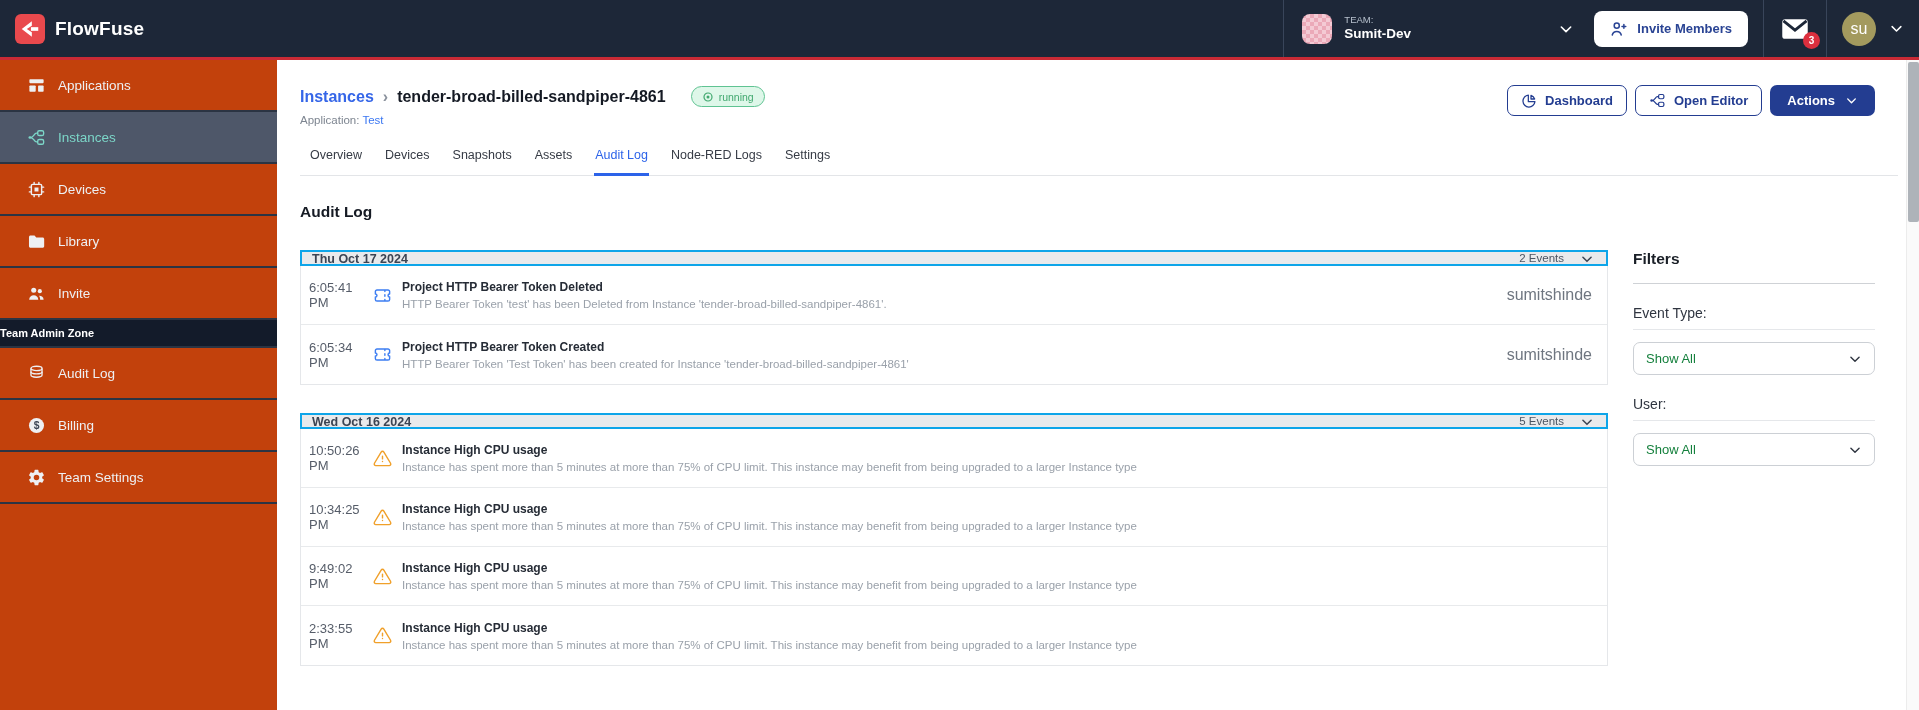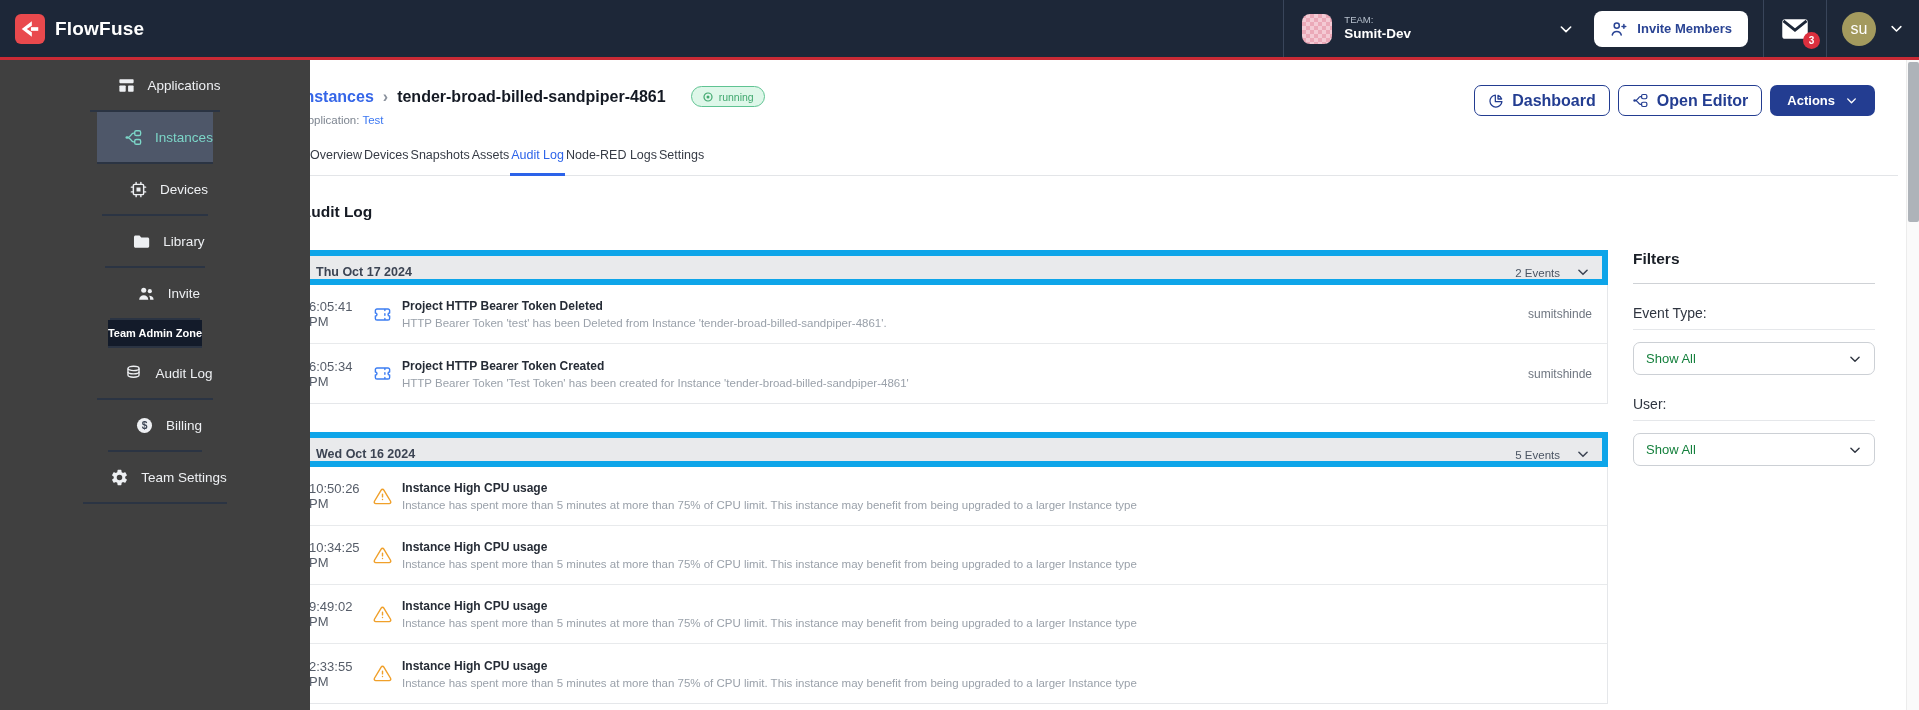--- a/index.html
+++ b/index.html
@@ -27,66 +27,66 @@
   .btn-invite { background:#fff; border:none; border-radius:8px; height:36px; padding:0 16px;
     display:flex; align-items:center; gap:9px; color:#2a4494; font-weight:bold; font-size:13px; cursor:pointer; }
   .mail-wrap { width:62px; display:flex; align-items:center; justify-content:center; position:relative; cursor:pointer; }
   .mail-badge { position:absolute; right:6px; bottom:8px; min-width:17px; height:17px; border-radius:9px;
     background:#dc2f3e; color:#fff; font-size:10px; font-weight:bold; display:flex; align-items:center; justify-content:center; padding:0 4px; }
   .user-wrap { width:92px; display:flex; align-items:center; justify-content:center; gap:13px; cursor:pointer; }
   .user-avatar { width:34px; height:34px; border-radius:50%; background:#a39a5e; color:#fff; font-size:16px;
     display:flex; align-items:center; justify-content:center; }
 
   
-  .sidebar { position:absolute; top:60px; left:0; width:310px; height:650px; background:#404040;
-    display:flex; flex-direction:column; z-index:10;align-items:center; }
+  .sidebar { position:absolute; top:60px; left:0; width:277px; height:650px; background:#c2410c;
+    display:flex; flex-direction:column; z-index:10; }
   .side-item { height:52px; flex:0 0 auto; display:flex; align-items:center; gap:12px; padding-left:27px;
     border-bottom:2px solid #2b3443; color:#eef0f3; font-size:13.5px; cursor:pointer; }
   .side-item svg { width:19px; height:19px; flex:0 0 auto; }
   .side-item.active { background:#4e5769; color:#7cd6c8; }
   .side-section { height:28px; flex:0 0 auto; background:#131b2a; color:#fff; font-size:11px; font-weight:bold;
     display:flex; align-items:center; padding-left:0; border-bottom:2px solid #2b3443; }
 
   
   .main { position:absolute; top:60px; left:277px; width:1642px; height:650px; background:#fff; }
   .page-head { position:relative; padding:26px 23px 0 23px; }
   .breadcrumb { display:flex; align-items:center; gap:9px; }
   .crumb-link { color:#3566e8; font-size:16px; font-weight:bold; cursor:pointer; }
   .crumb-sep { color:#8a919c; font-size:16px; font-weight:bold; }
   .crumb-current { color:#141923; font-size:16px; font-weight:bold; }
   .badge-running { margin-left:16px; display:inline-flex; align-items:center; gap:5px; height:21px;
     padding:0 10px; border-radius:11px; background:#def7e9; border:1px solid #5fc392; color:#41a86f; font-size:10.5px; }
   .app-line { margin-top:7px; font-size:11.5px; color:#7d8590; }
   .app-link { color:#3b77f2; cursor:pointer; }
   .head-actions { position:absolute; top:25px; right:44px; display:flex; gap:8px; }
   .btn-outline { height:31px; border:1px solid #233d91; border-radius:7px; background:#fff; color:#233d91;
-    font-size:16px; font-weight:bold; display:flex; align-items:center; gap:8px; padding:8px 13px; cursor:pointer; }
+    font-size:13px; font-weight:bold; display:flex; align-items:center; gap:8px; padding:8px 13px; cursor:pointer; }
   .btn-solid { height:31px; border:none; border-radius:7px; background:#233d91; color:#fff;
     font-size:13px; font-weight:bold; display:flex; align-items:center; gap:10px; padding:0 17px; cursor:pointer; }
 
-  .tabs { margin:13px 21px 0 23px; border-bottom:1px solid #e3e5e8; display:flex; padding-left:9px; }
+  .tabs { margin:13px 21px 0 23px; border-bottom:1px solid #e3e5e8; display:flex; gap:21px; padding-left:9px; }
   .tab { padding:9px 1px 11px; font-size:12.5px; color:#363b45; cursor:pointer; border-bottom:3px solid transparent; margin-bottom:-1px; }
   .tab.active { color:#2c63e9; border-bottom-color:#2c63e9; }
 
   .section-title { margin:27px 0 0 23px; font-size:15.5px; font-weight:bold; color:#161b24; }
   .content { display:flex; align-items:flex-start; padding-left:23px; margin-top:29px; }
   .event-list { width:1308px; flex:0 0 auto; }
   .group { margin-bottom:28px; }
-  .group-header { height:35px; background:#e9eaec; border:6px solid #0ea5e9; display:flex; align-items:flex-end;
+  .group-header { height:16px; background:#e9eaec; border:2px solid #0ea5e9; display:flex; align-items:flex-start;
     padding:0 12px 0 10px; color:#3c4453; font-weight:600; font-size:12.5px; cursor:pointer; }
   .group-count { margin-left:auto; font-size:11.5px; font-weight:normal; color:#4b5563; margin-right:16px; }
   .group-rows { border:1px solid #e5e7ea; border-top:none; background:#fff; }
   .row { display:flex; align-items:center; min-height:59px; border-bottom:1px solid #e8eaec; padding:0 15px 0 8px; }
   .row:last-child { border-bottom:none; }
   .row-time { width:64px; flex:0 0 auto; color:#565d69; font-size:13px; }
   .row-icon { width:20px; flex:0 0 auto; margin-right:9px; display:flex; align-items:center; }
   .row-body { flex:1; padding:9px 12px 9px 0; }
   .row-title { font-size:12px; font-weight:bold; color:#262c36; }
   .row-desc { font-size:11.5px; color:#9aa1aa; margin-top:4px; }
-  .row-user { flex:0 0 auto; color:#6f7680; font-size:12px; }
+  .row-user { flex:0 0 auto; color:#6f7680; font-size:16px; }
 
   .filters { width:242px; margin-left:25px; }
   .filters-title { font-size:15.5px; font-weight:bold; color:#1a1f27; }
   .filters-hr { margin-top:15px; border:none; border-top:1px solid #cfd2d6; }
   .filter-label { margin-top:21px; font-size:14px; color:#2f3540; padding-bottom:8px; border-bottom:1px solid #e5e7ea; }
   .select { margin-top:12px; height:33px; border:1px solid #ccd0d5; border-radius:7px; background:#fff;
     display:flex; align-items:center; justify-content:space-between; padding:0 12px; font-size:13px; color:#15803d; cursor:pointer; }
 
   
   .scrollbar { position:absolute; top:60px; right:0; width:13px; height:650px; background:#fafafa; border-left:1px solid #ececec; z-index:30; }

